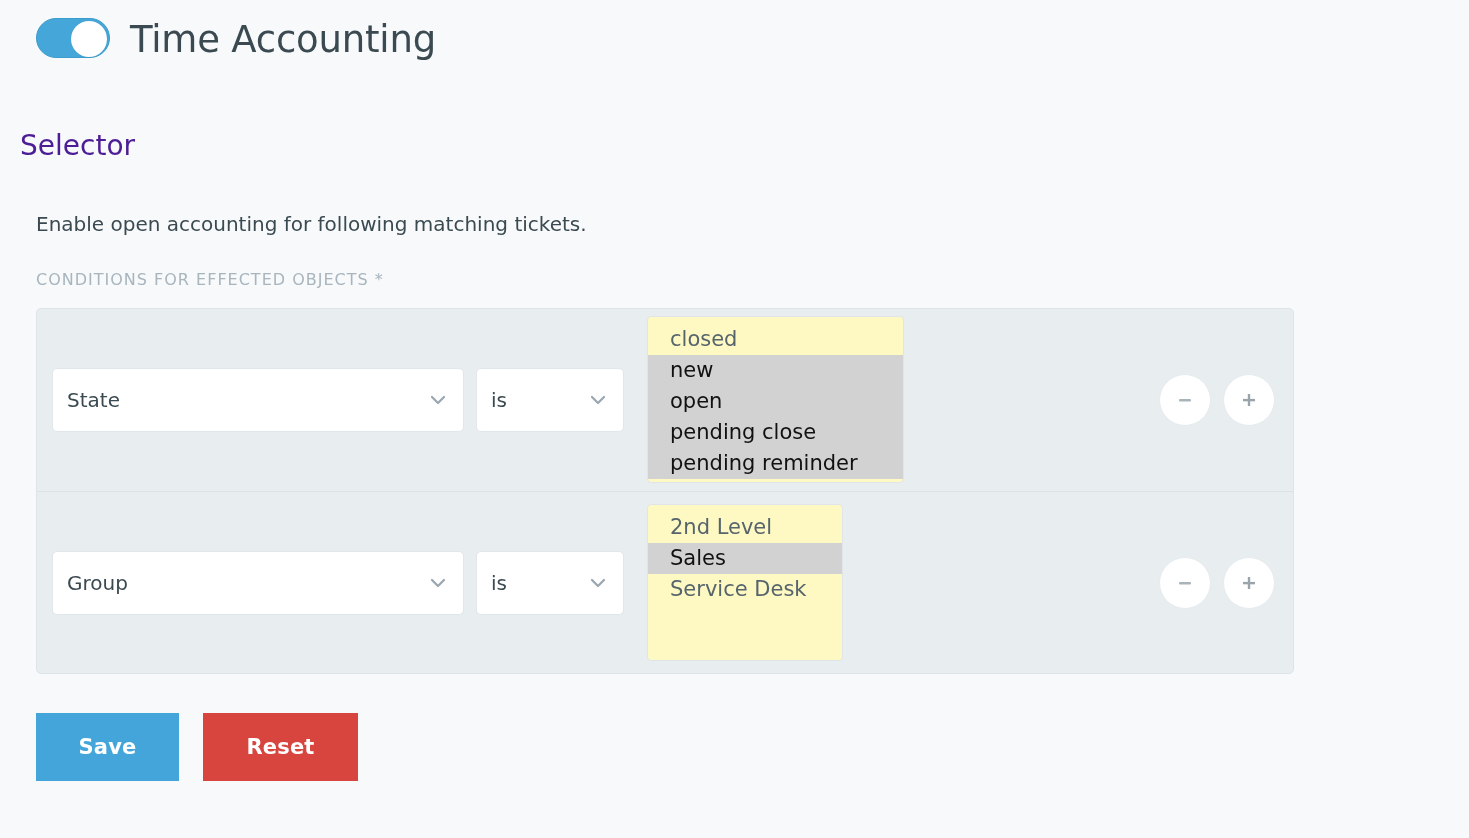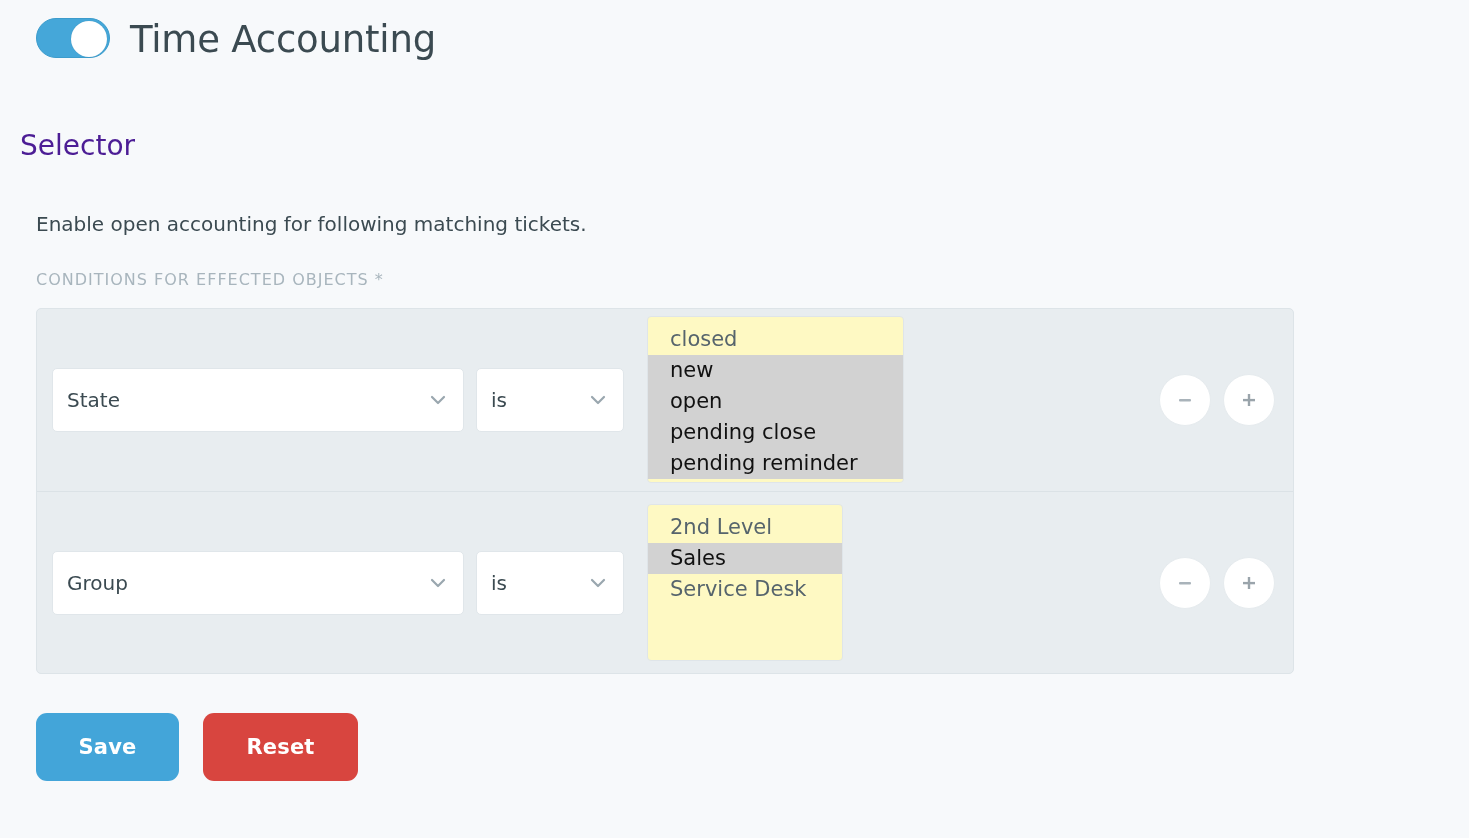--- a/index.html
+++ b/index.html
@@ -205,21 +205,21 @@
   
   .actions {
     position: absolute;
     left: 36px;
     top: 713px;
     display: flex;
     gap: 24px;
   }
   .btn {
     border: none;
-    border-radius: 11px;
+    border-radius: 0;
     height: 68px;
     padding: 0 34px;
     font-size: 21px;
     font-family: inherit;
     font-weight: 700;
     color: #ffffff;
     cursor: pointer;
     letter-spacing: 0.2px;
   }
   .btn-save  { background: #43a5d9; min-width: 143px; }

